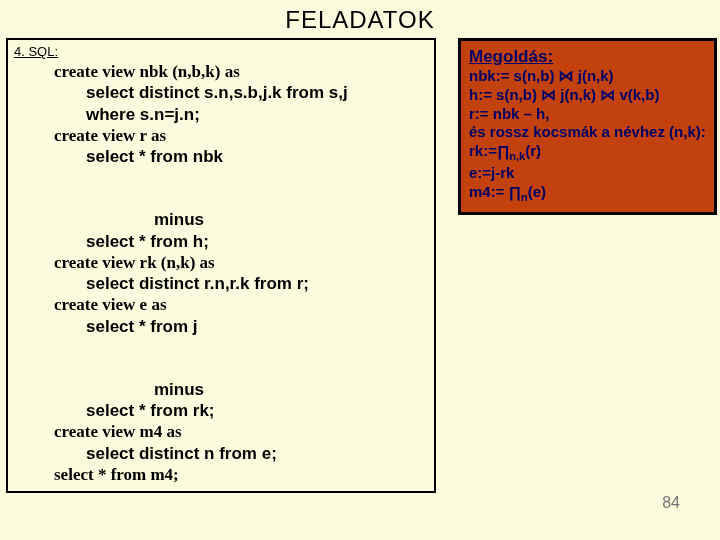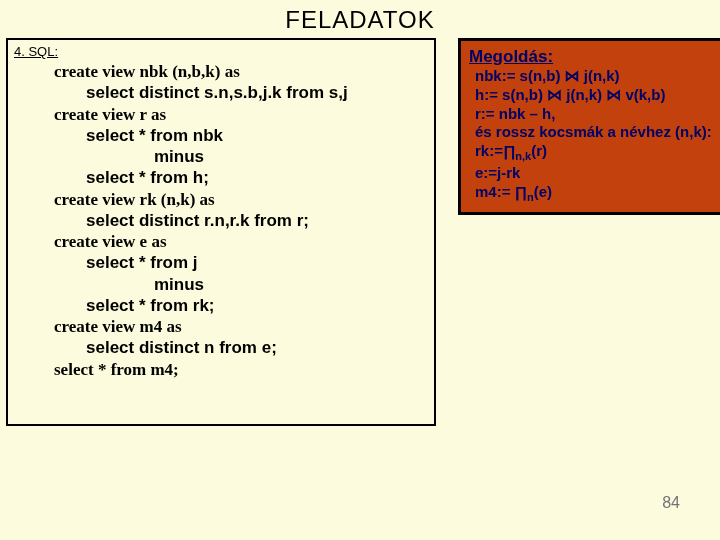--- a/index.html
+++ b/index.html
@@ -40,40 +40,39 @@
   .sql-lines {
     font-family: Arial, Helvetica, sans-serif;
     font-size: 17px;
     font-weight: bold;
     color: #000;
     line-height: 1.25;
   }
   .sql-line { white-space: pre; }
   .ind1 { padding-left: 40px; font-family: Liberation Serif, serif; }
   .ind2 { padding-left: 72px; }
-  .ind3 { padding-left: 140px; }
+  .ind3 { padding-left: 140px; margin-top: 42px; }
   .right-panel {
     flex: 1;
     background: #c2410c;
     border: 3px solid #000;
     margin-left: 6px;
     padding: 6px 8px 8px 8px;
     color: #000066;
   }
   .sol-title {
     font-size: 17px;
     font-weight: bold;
     text-decoration: underline;
   }
   .sol-line {
     font-size: 15px;
     font-weight: bold;
     line-height: 1.25;
     white-space: nowrap;
-    margin-left: 6px;
   }
   .sub { font-size: 11px; vertical-align: sub; font-weight: bold; }
   .page-num {
     position: absolute;
     right: 40px;
     bottom: 28px;
     font-size: 16px;
     color: #737373;
   }
 </style>
@@ -82,20 +81,21 @@
 
 <div class="slide-title">FELADATOK</div>
 
 <div class="columns">
 
   <div class="left-panel">
     <div class="sql-label">4. SQL:</div>
     <div class="sql-lines">
       <div class="sql-line ind1">create view nbk (n,b,k) as</div>
       <div class="sql-line ind2">select distinct s.n,s.b,j.k from s,j</div>
+      <div class="sql-line ind2">where s.n=j.n;</div>
       <div class="sql-line ind1">create view r as</div>
       <div class="sql-line ind2">select * from nbk</div>
       <div class="sql-line ind3">minus</div>
       <div class="sql-line ind2">select * from h;</div>
       <div class="sql-line ind1">create view rk (n,k) as</div>
       <div class="sql-line ind2">select distinct r.n,r.k from r;</div>
       <div class="sql-line ind1">create view e as</div>
       <div class="sql-line ind2">select * from j</div>
       <div class="sql-line ind3">minus</div>
       <div class="sql-line ind2">select * from rk;</div>

